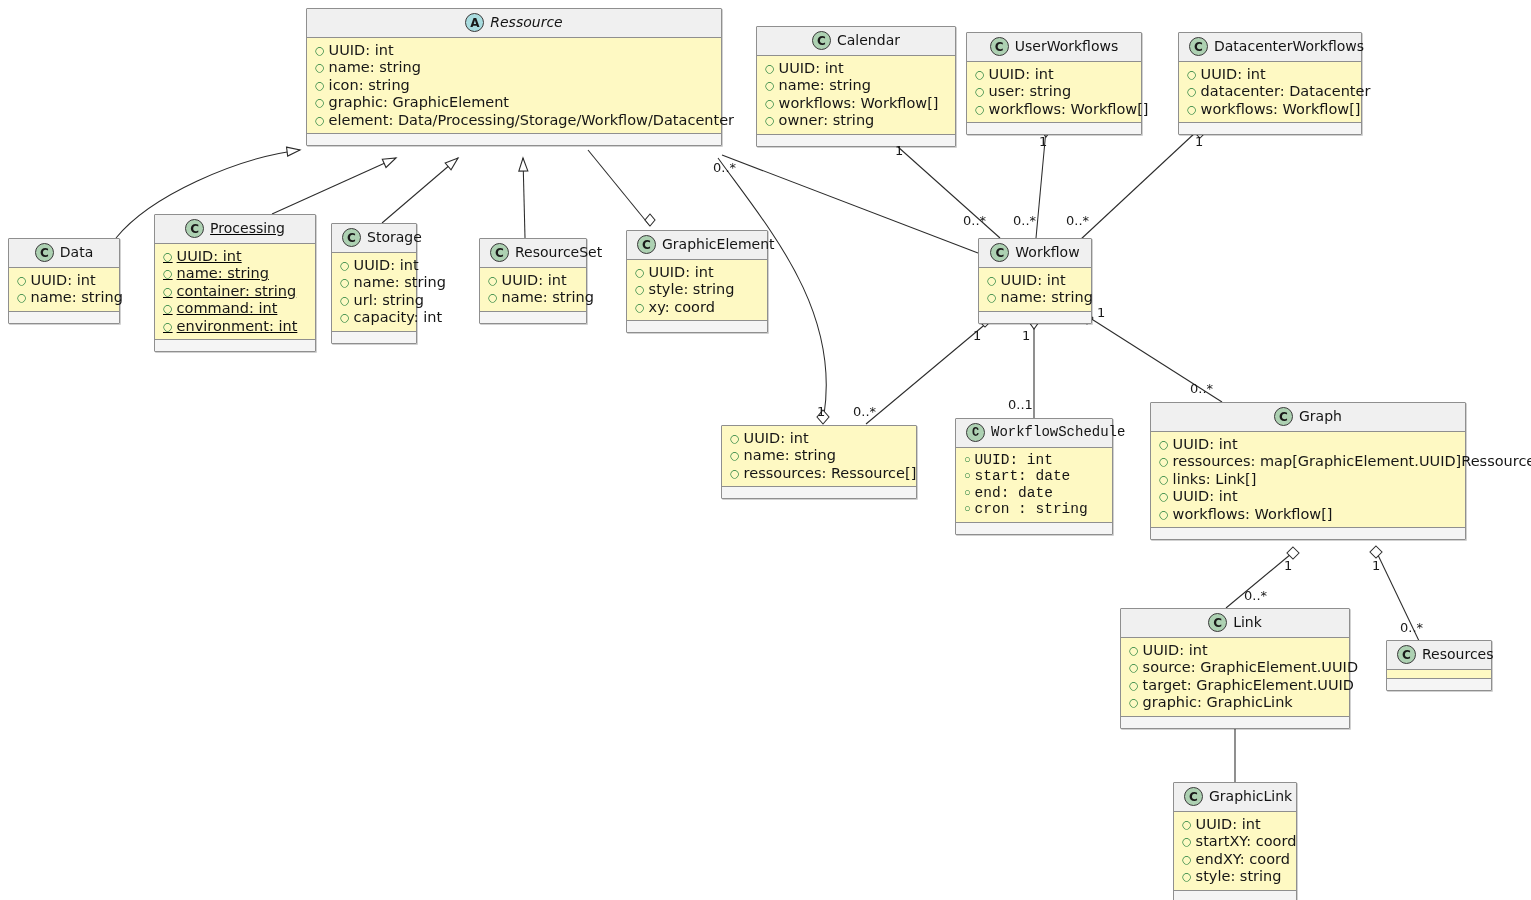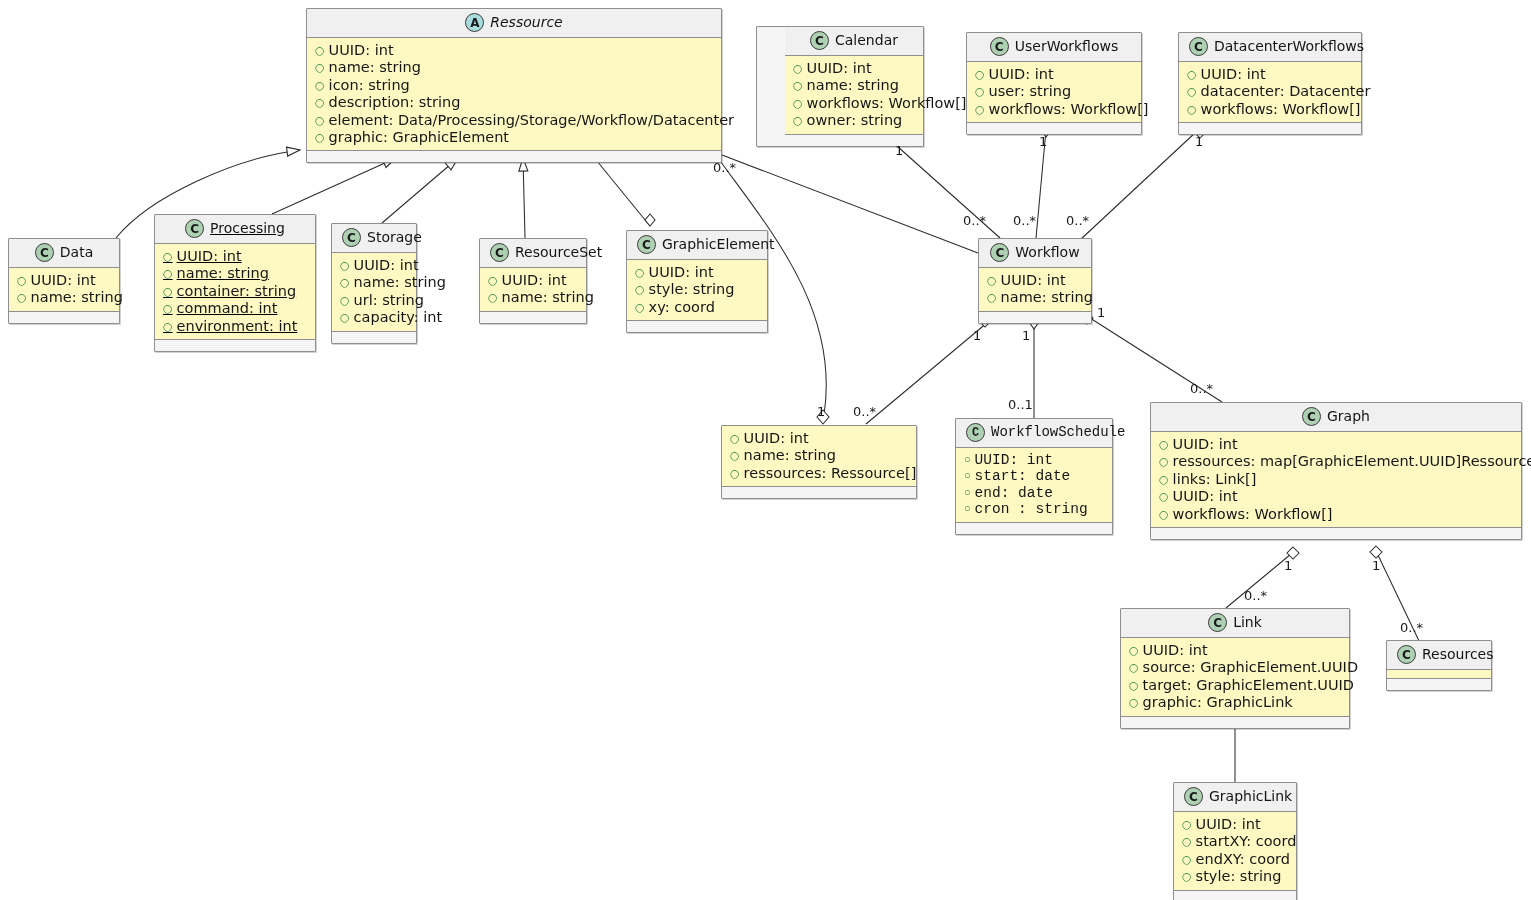--- a/index.html
+++ b/index.html
@@ -159,27 +159,26 @@
     </g>
   </svg>
 
   <div id="classes">
       <div class="uml-class" style="left: 306px; top: 8px; width: 416px;">
         <div class="uml-header"><span class="stereo abs">A</span><span class="uml-title abstract">Ressource</span></div>
         <div class="uml-attrs">
           <div class="attr"><span class="vis">○</span><span>UUID: int</span></div>
           <div class="attr"><span class="vis">○</span><span>name: string</span></div>
           <div class="attr"><span class="vis">○</span><span>icon: string</span></div>
-          <div class="attr"><span class="vis">○</span><span>description: string</span></div>
+          <div class="attr"><span class="vis">○</span><span>graphic: GraphicElement</span></div>
           <div class="attr"><span class="vis">○</span><span>element: Data/Processing/Storage/Workflow/Datacenter</span></div>
-          <div class="attr"><span class="vis">○</span><span>graphic: GraphicElement</span></div>
-        </div>
-        <div class="uml-methods"></div>
-      </div>
-      <div class="uml-class" style="left: 756px; top: 26px; width: 168px; padding-left: 28px;">
+        </div>
+        <div class="uml-methods"></div>
+      </div>
+      <div class="uml-class" style="left: 756px; top: 26px; width: 200px;">
         <div class="uml-header"><span class="stereo cls">C</span><span class="uml-title">Calendar</span></div>
         <div class="uml-attrs">
           <div class="attr"><span class="vis">○</span><span>UUID: int</span></div>
           <div class="attr"><span class="vis">○</span><span>name: string</span></div>
           <div class="attr"><span class="vis">○</span><span>workflows: Workflow[]</span></div>
           <div class="attr"><span class="vis">○</span><span>owner: string</span></div>
         </div>
         <div class="uml-methods"></div>
       </div>
       <div class="uml-class" style="left: 966px; top: 32px; width: 176px;">
@@ -265,21 +264,21 @@
       <div class="uml-class" style="left: 955px; top: 418px; width: 158px; font-family: Liberation Mono, monospace;">
         <div class="uml-header"><span class="stereo cls">C</span><span class="uml-title">WorkflowSchedule</span></div>
         <div class="uml-attrs">
           <div class="attr"><span class="vis">○</span><span>UUID: int</span></div>
           <div class="attr"><span class="vis">○</span><span>start: date</span></div>
           <div class="attr"><span class="vis">○</span><span>end: date</span></div>
           <div class="attr"><span class="vis">○</span><span>cron : string</span></div>
         </div>
         <div class="uml-methods"></div>
       </div>
-      <div class="uml-class" style="left: 1150px; top: 402px; width: 372px;">
+      <div class="uml-class" style="left: 1150px; top: 402px; width: 316px;">
         <div class="uml-header"><span class="stereo cls">C</span><span class="uml-title">Graph</span></div>
         <div class="uml-attrs">
           <div class="attr"><span class="vis">○</span><span>UUID: int</span></div>
           <div class="attr"><span class="vis">○</span><span>ressources: map[GraphicElement.UUID]Ressource</span></div>
           <div class="attr"><span class="vis">○</span><span>links: Link[]</span></div>
           <div class="attr"><span class="vis">○</span><span>UUID: int</span></div>
           <div class="attr"><span class="vis">○</span><span>workflows: Workflow[]</span></div>
         </div>
         <div class="uml-methods"></div>
       </div>

